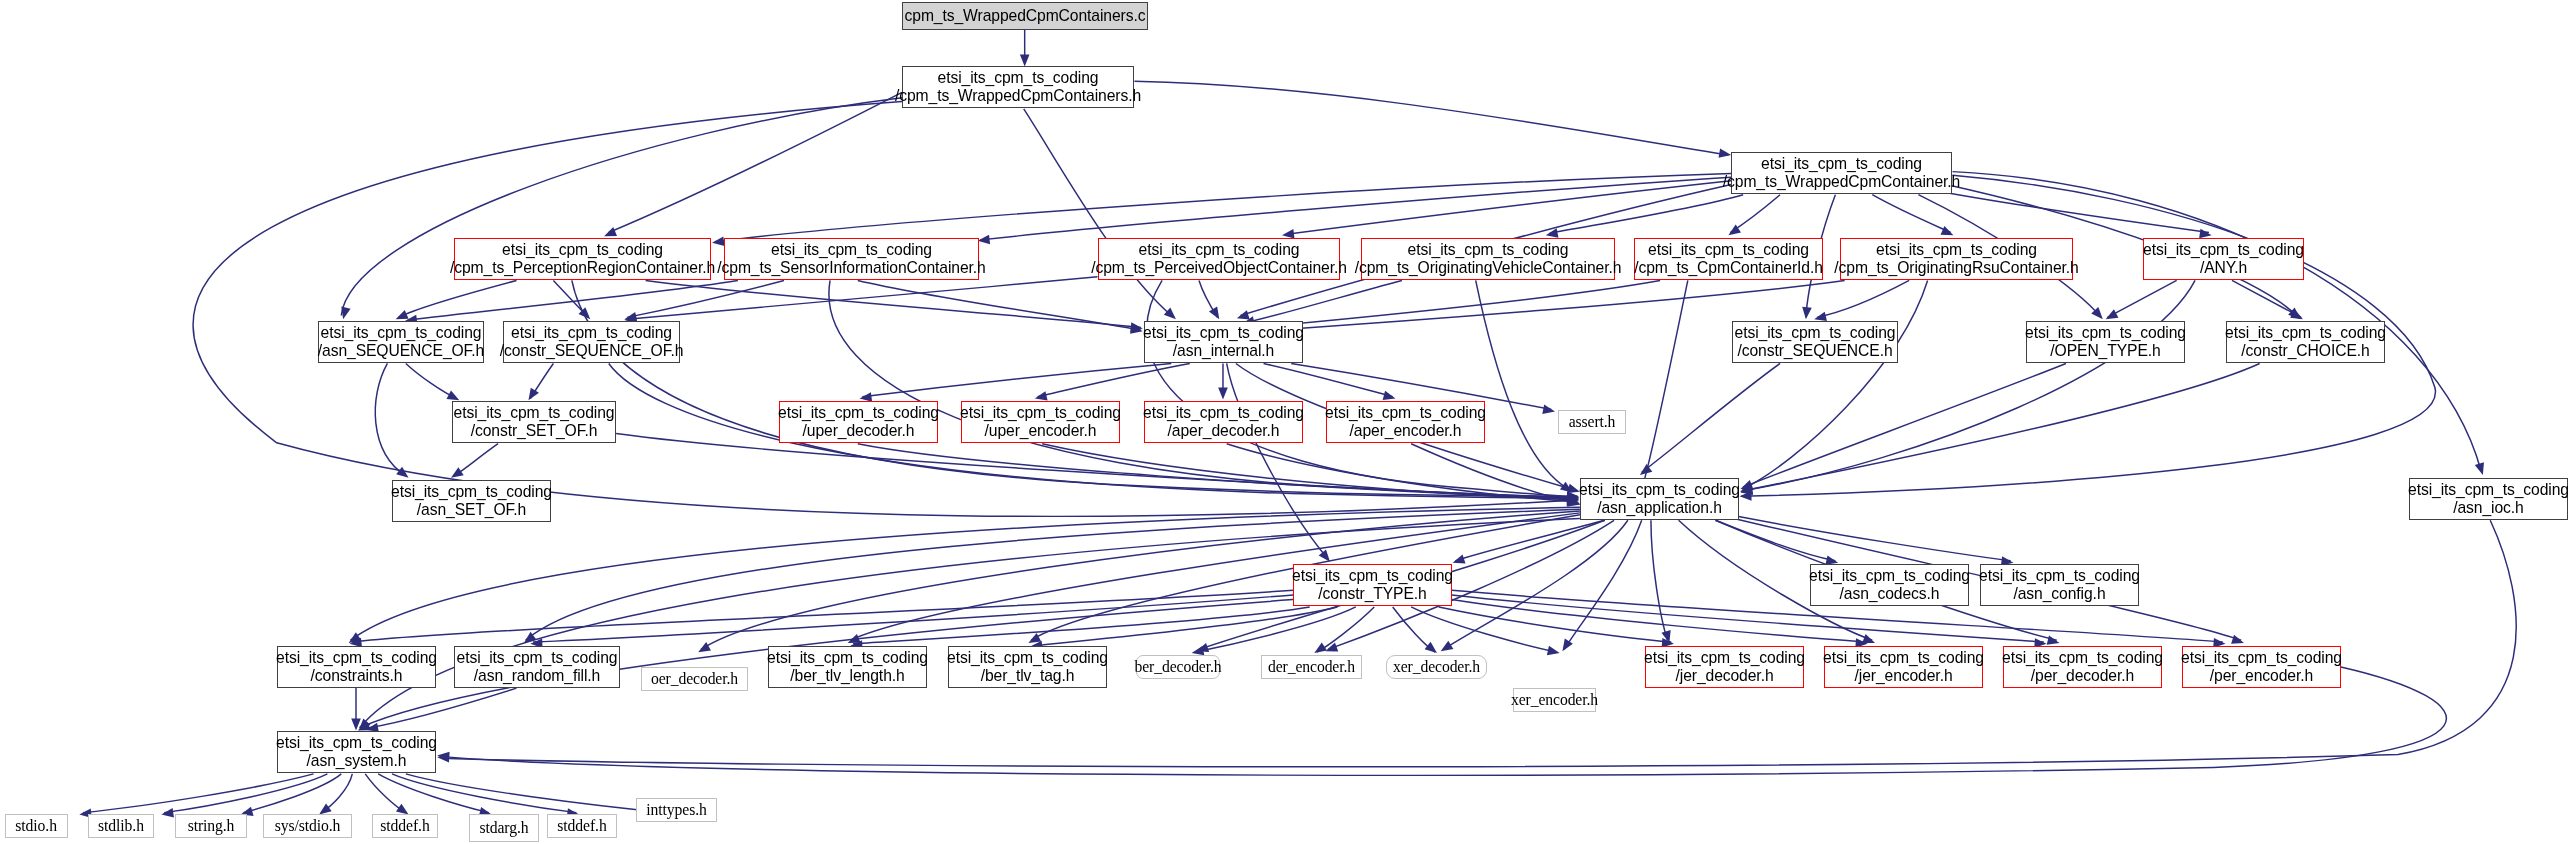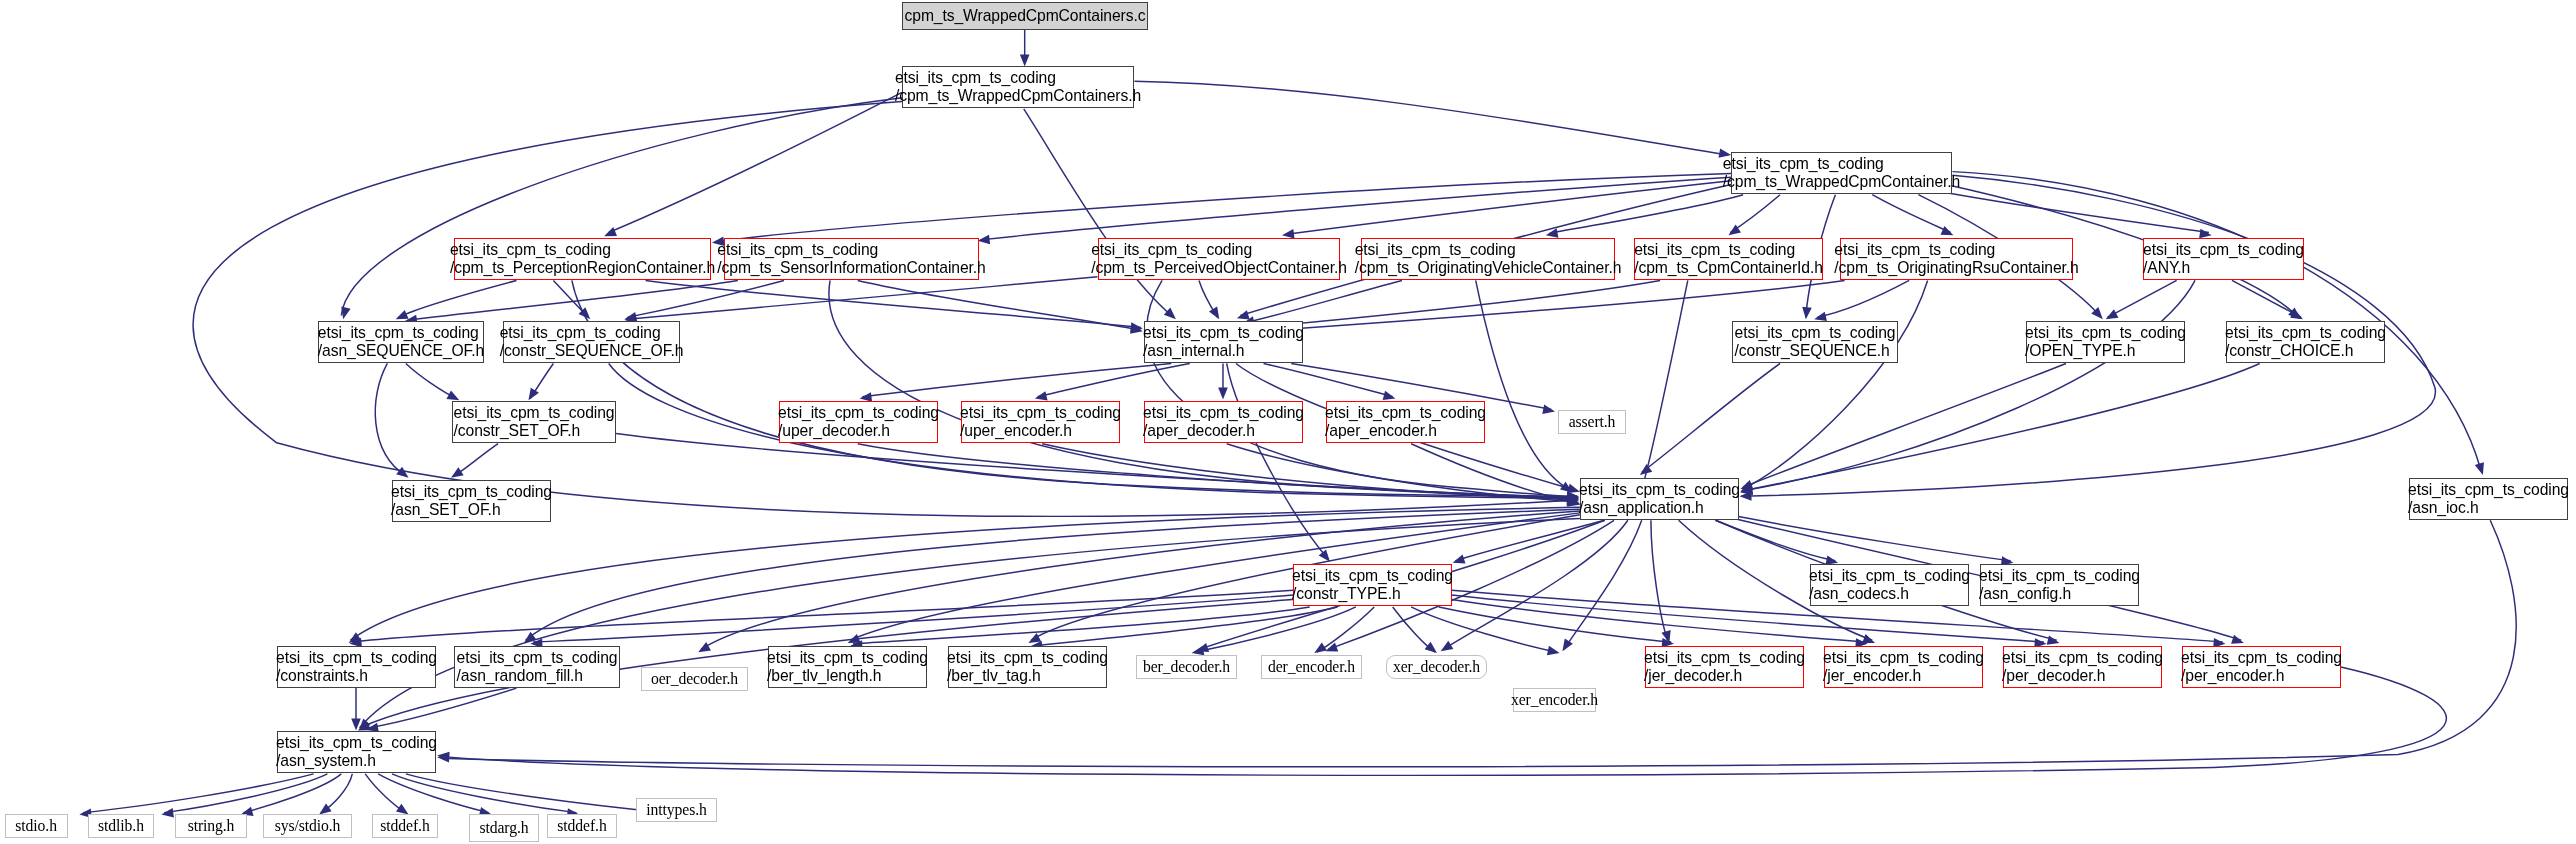--- a/index.html
+++ b/index.html
@@ -23,20 +23,21 @@
     width: 2576px;
     height: 845px;
     pointer-events: none;
   }
   .node {
     position: absolute;
     box-sizing: border-box;
     display: flex;
     align-items: center;
     justify-content: center;
+    text-align: center;
     background: #ffffff;
     border: 0.9px solid #404040;
     color: #000000;
     font-size: 15.7px;
     line-height: 1.12;
     white-space: pre;
     letter-spacing: -0.1px;
     z-index: 5;
     cursor: pointer;
   }
@@ -322,21 +323,21 @@
 /asn_config.h</span></div>
     <div class="node" title="etsi_its_cpm_ts_coding/constraints.h" style="left: 277px; top: 646px; width: 159px; height: 42px;"><span class="lbl">etsi_its_cpm_ts_coding
 /constraints.h</span></div>
     <div class="node" title="etsi_its_cpm_ts_coding/asn_random_fill.h" style="left: 454px; top: 646px; width: 166px; height: 42px;"><span class="lbl">etsi_its_cpm_ts_coding
 /asn_random_fill.h</span></div>
     <div class="node grey" title="oer_decoder.h" style="left: 641px; top: 655px; width: 107px; height: 24px; margin-top: 12px;"><span class="lbl">oer_decoder.h</span></div>
     <div class="node" title="etsi_its_cpm_ts_coding/ber_tlv_length.h" style="left: 768px; top: 646px; width: 159px; height: 42px;"><span class="lbl">etsi_its_cpm_ts_coding
 /ber_tlv_length.h</span></div>
     <div class="node" title="etsi_its_cpm_ts_coding/ber_tlv_tag.h" style="left: 948px; top: 646px; width: 159px; height: 42px;"><span class="lbl">etsi_its_cpm_ts_coding
 /ber_tlv_tag.h</span></div>
-    <div class="node grey" title="ber_decoder.h" style="left: 1136px; top: 655px; width: 101px; height: 24px;"><span class="lbl">ber_decoder.h</span></div>
+    <div class="node grey" title="ber_decoder.h" style="left: 1136px; top: 655px; width: 84px; height: 24px; border-radius: 7px;"><span class="lbl">ber_decoder.h</span></div>
     <div class="node grey" title="der_encoder.h" style="left: 1261px; top: 655px; width: 101px; height: 24px;"><span class="lbl">der_encoder.h</span></div>
     <div class="node grey" title="xer_decoder.h" style="left: 1386px; top: 655px; width: 101px; height: 24px; border-radius: 9px;"><span class="lbl">xer_decoder.h</span></div>
     <div class="node grey" title="xer_encoder.h" style="left: 1513px; top: 688px; width: 83px; height: 24px;"><span class="lbl">xer_encoder.h</span></div>
     <div class="node red" title="etsi_its_cpm_ts_coding/jer_decoder.h" style="left: 1645px; top: 646px; width: 159px; height: 42px;"><span class="lbl">etsi_its_cpm_ts_coding
 /jer_decoder.h</span></div>
     <div class="node red" title="etsi_its_cpm_ts_coding/jer_encoder.h" style="left: 1824px; top: 646px; width: 159px; height: 42px;"><span class="lbl">etsi_its_cpm_ts_coding
 /jer_encoder.h</span></div>
     <div class="node red" title="etsi_its_cpm_ts_coding/per_decoder.h" style="left: 2003px; top: 646px; width: 159px; height: 42px;"><span class="lbl">etsi_its_cpm_ts_coding
 /per_decoder.h</span></div>
     <div class="node red" title="etsi_its_cpm_ts_coding/per_encoder.h" style="left: 2182px; top: 646px; width: 159px; height: 42px;"><span class="lbl">etsi_its_cpm_ts_coding

